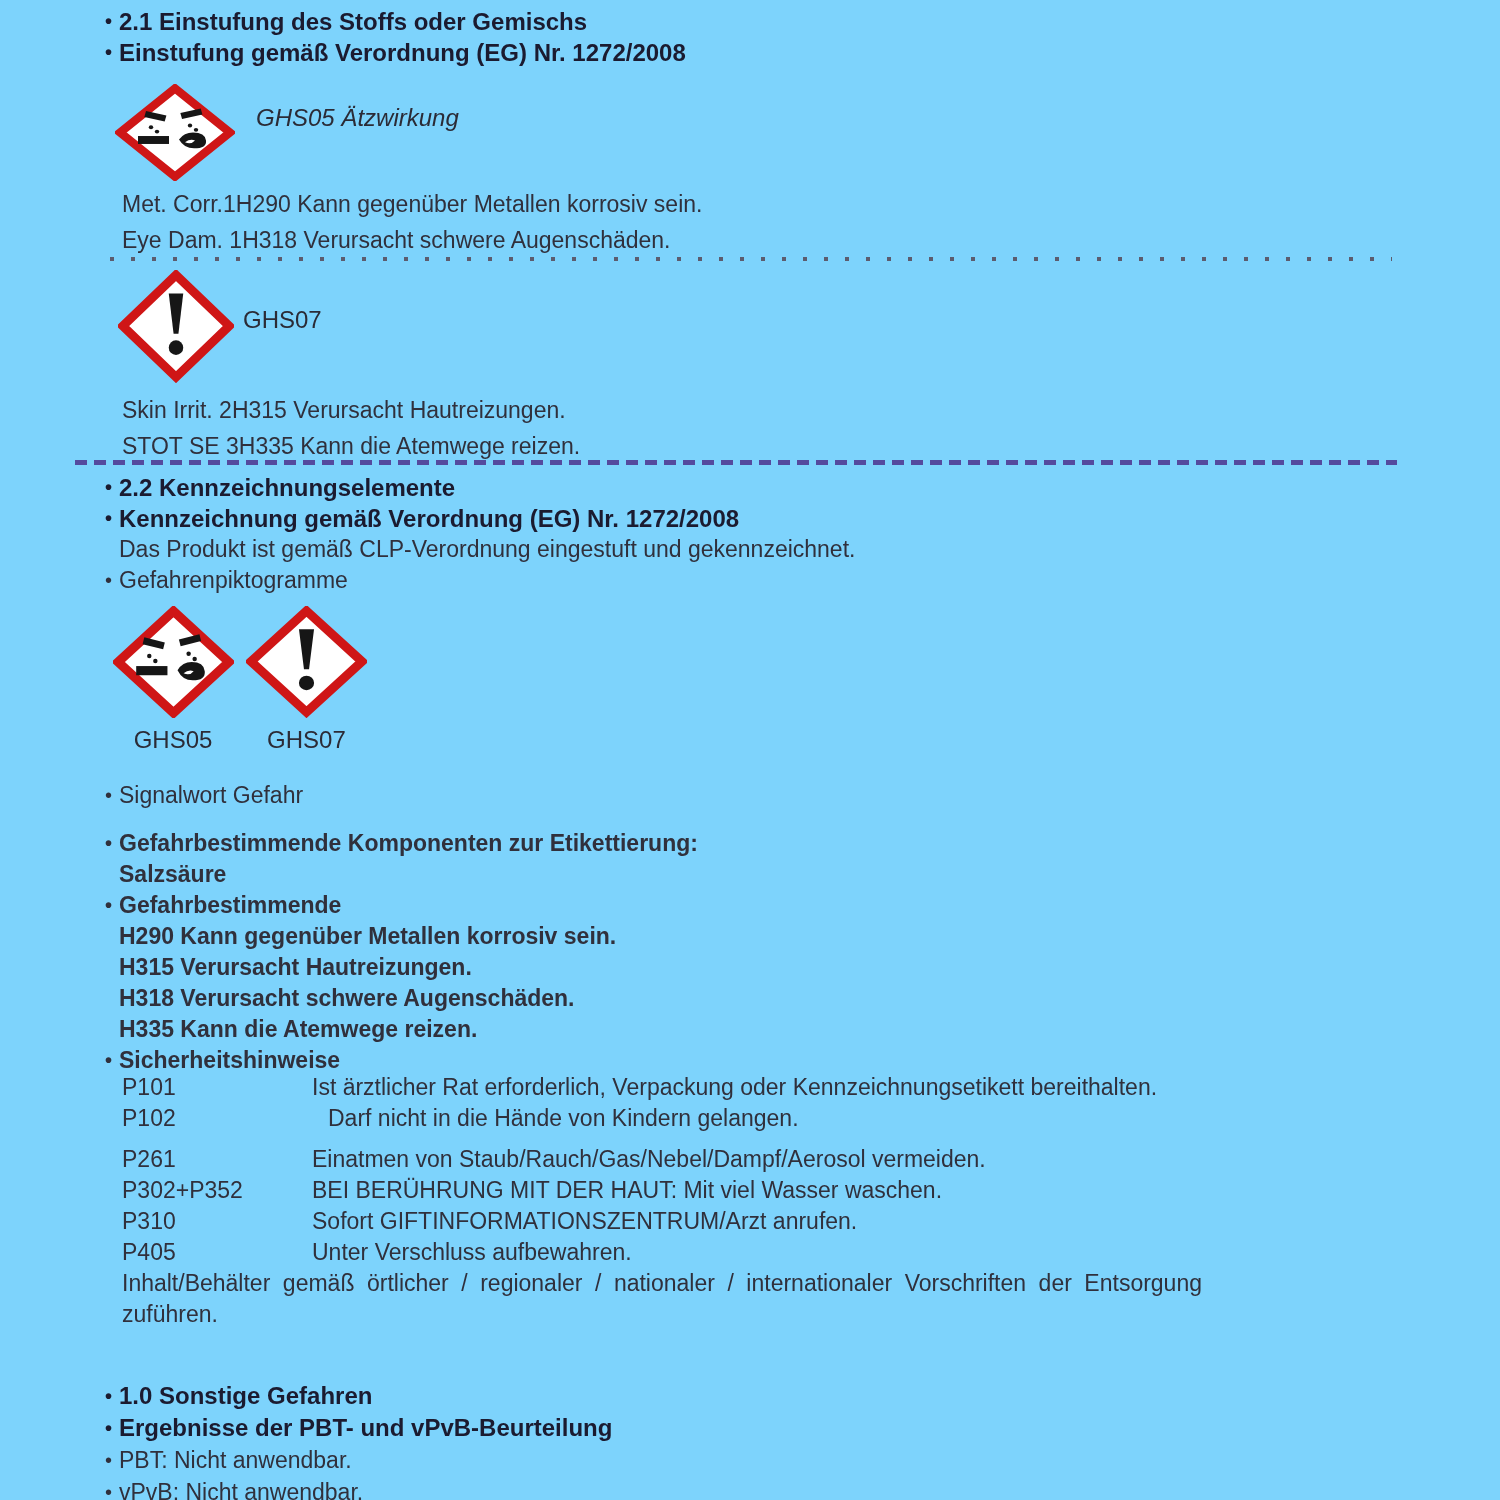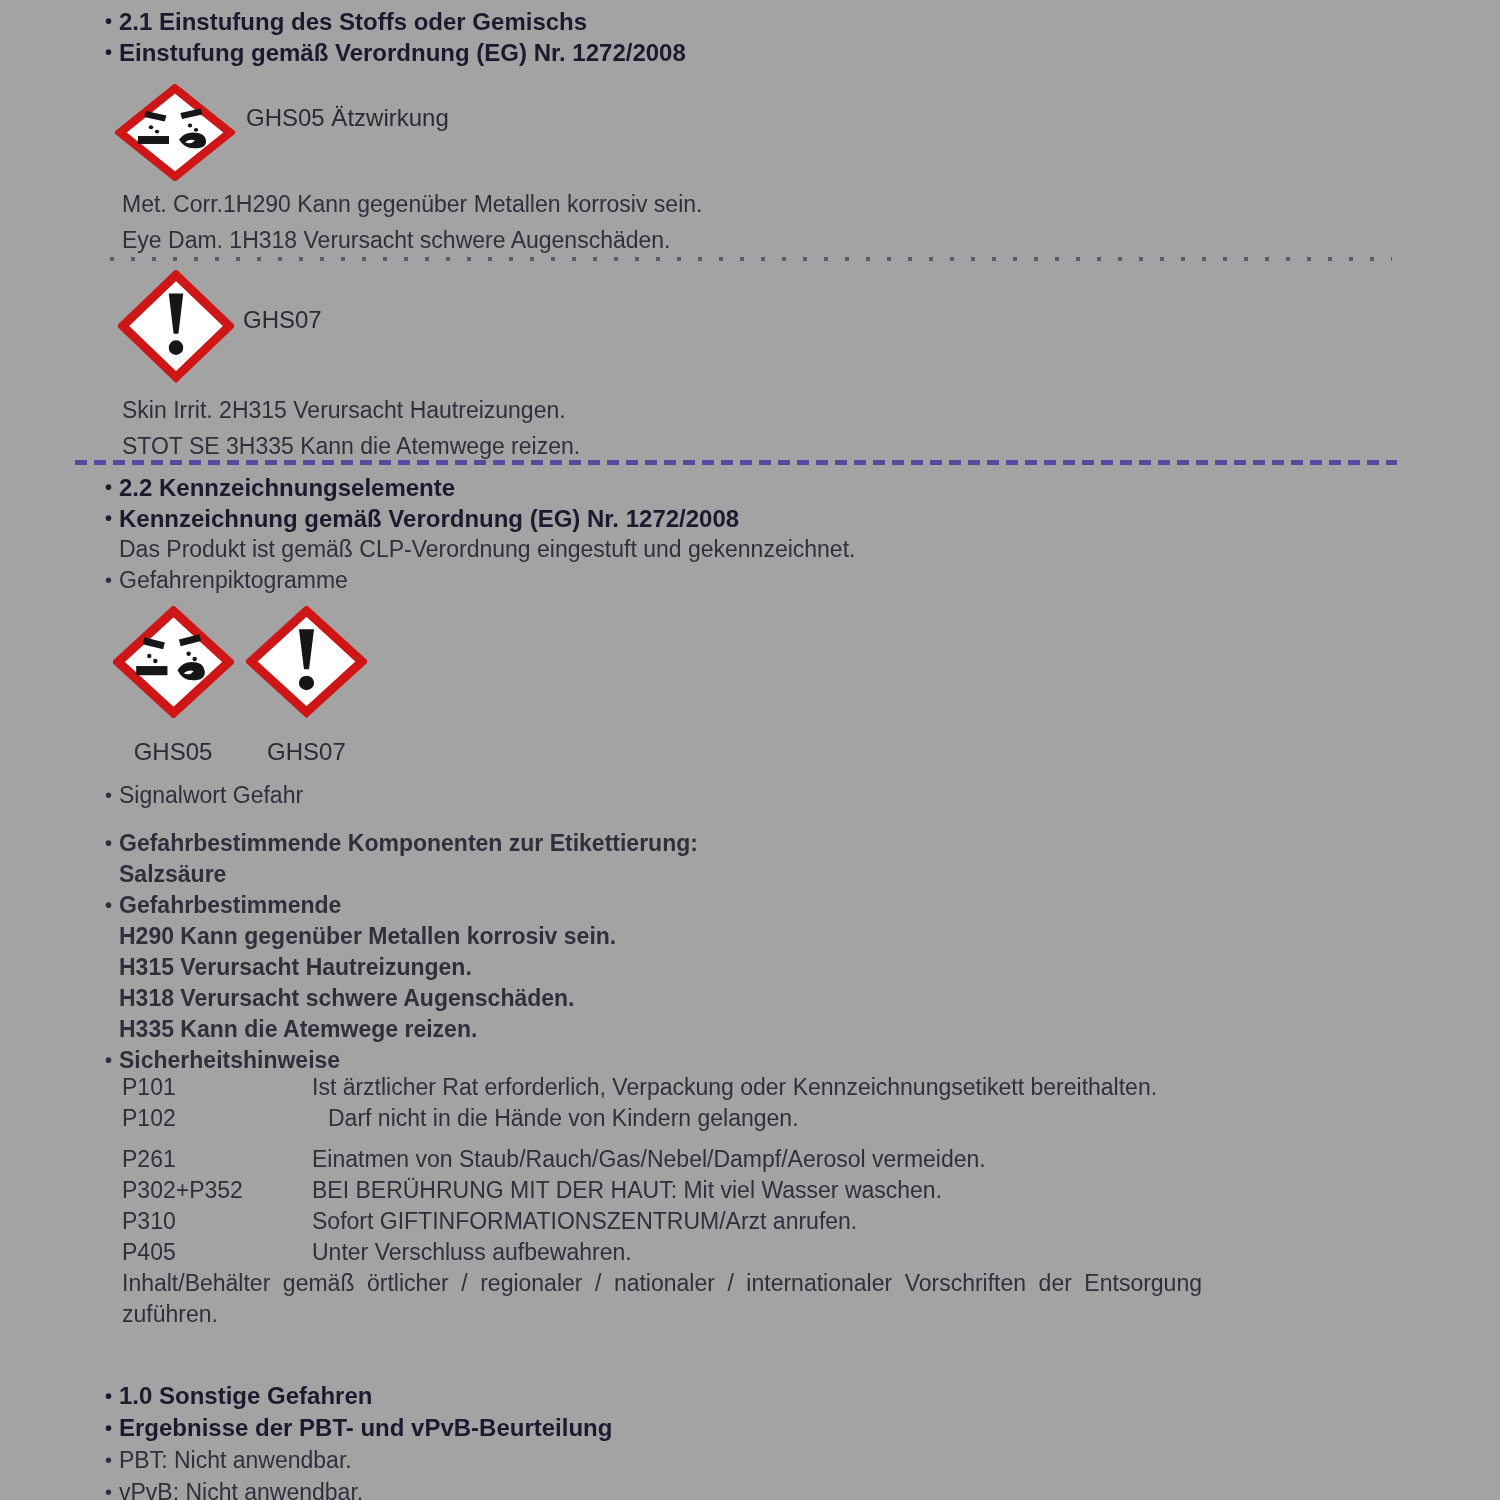--- a/index.html
+++ b/index.html
@@ -1,19 +1,19 @@
 <!DOCTYPE html>
 <html style="--hazard-red: #cf1616; --dashed-divider-blue: #544a9e; --dotted-divider-gray: #5c5c6e; --heading-ink: #1b1b30; --body-ink: #30303c;"><head>
 <meta charset="utf-8">
 <style>
   html,body{margin:0;padding:0;background:#ffffff;}
   .page{
     position:relative;
     width:1500px;height:1500px;
-    background:#a3a3a3;
+    background:#7dd3fc;
     font-family:"Liberation Sans", sans-serif;
     font-size:23px;
     color:#30303c;
     overflow:hidden;
   }
   .abs{position:absolute;}
   .line{position:relative;padding-left:14px;line-height:31px;white-space:nowrap;}
   .bulleted::before{
     content:"•";
     position:absolute;left:0;top:0;
@@ -30,21 +30,21 @@
     background:repeating-linear-gradient(to right,#5c5c6e 0 4px,transparent 4px 21px);
   }
   .dashed-sep{
     height:5px;
     background:repeating-linear-gradient(to right,var(--dashed-divider-blue,#544a9e) 0 12px,transparent 12px 19px);
   }
   .diamond{fill:#ffffff;stroke:var(--hazard-red,#cf1616);stroke-width:9;stroke-linejoin:miter;}
   .sym{fill:#161616;}
   .picto-pair .fig{display:inline-block;width:122px;text-align:center;vertical-align:top;}
   .picto-pair .fig + .fig{margin-left:5px;}
-  .picto-pair figcaption{margin-top:14px;}
+  .picto-pair figcaption{margin-top:2px;}
   figure{margin:0;padding:0;}
   .prow{display:flex;line-height:31px;}
   .prow.gap-after{margin-bottom:10px;gap:16px;}
   .pcode{width:190px;flex:none;}
   .ptext{width:1080px;text-align:justify;}
   .sec23 .line{line-height:32px;}
 </style>
 </head>
 <body>
 
@@ -61,21 +61,21 @@
       <rect x="30" y="33" width="21" height="7" transform="rotate(14 40 36)"></rect>
       <rect x="66" y="30" width="21" height="7" transform="rotate(-14 77 34)"></rect>
       <circle cx="36" cy="49" r="2.2"></circle>
         <circle cx="42" cy="54" r="2.2"></circle>
       <circle cx="75" cy="47" r="2.2"></circle>
         <circle cx="81" cy="52" r="2.2"></circle>
       <rect x="23" y="59" width="31" height="9"></rect>
       <path d="M64 63 q5 -8 14 -8 q12 0 13 9 q1 9 -12 9 q-10 0 -15 -10 z M70 66 q5 -4 10 -2 q-4 5 -10 2 z" fill-rule="evenodd"></path>
     </g>
   </svg>
-  <div class="abs picto-label" style="top:104px;left:246px;">GHS05 Ätzwirkung</div>
+  <div class="abs picto-label" style="top:104px;left:256px;font-style:italic;">GHS05 Ätzwirkung</div>
 
   <div class="abs" style="top:186px;left:122px;">
     <div class="cls-row">
       <span class="cat">Met. Corr.1</span><span>H290 Kann gegenüber Metallen korrosiv sein.</span>
     </div>
     <div class="cls-row">
       <span class="cat">Eye Dam. 1</span><span>H318 Verursacht schwere Augenschäden.</span>
     </div>
   </div>
 

